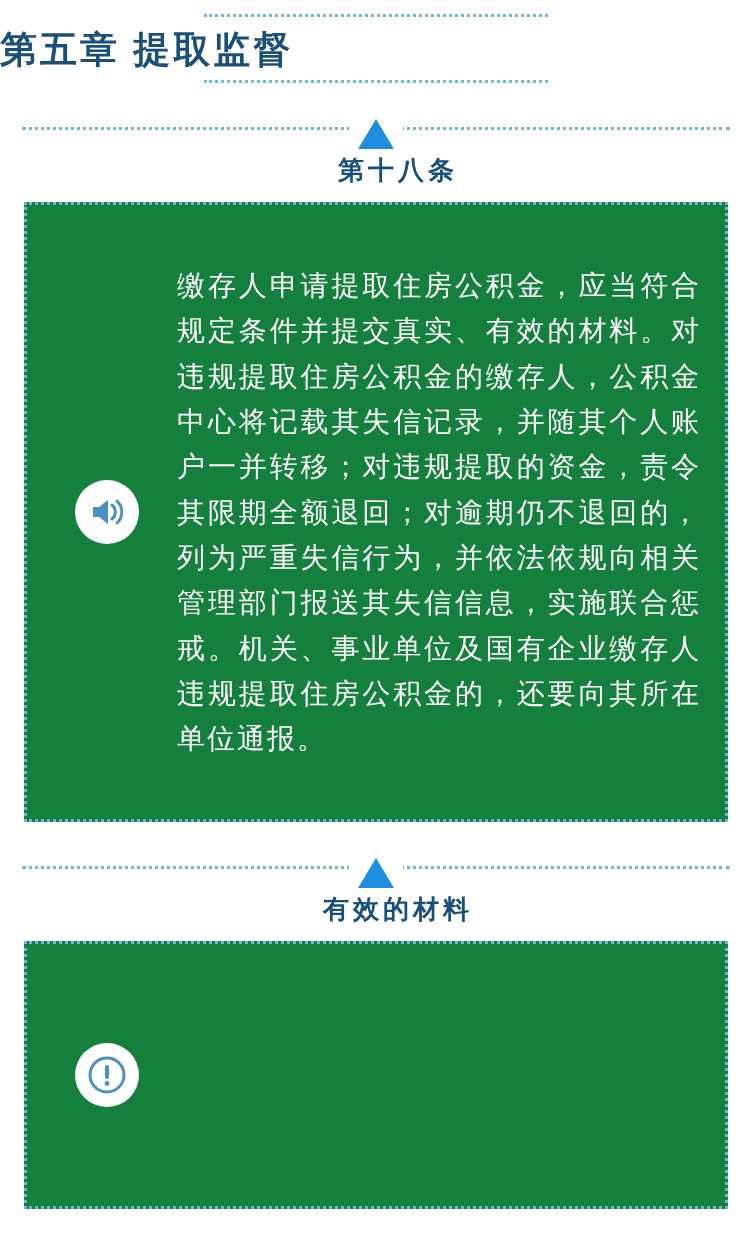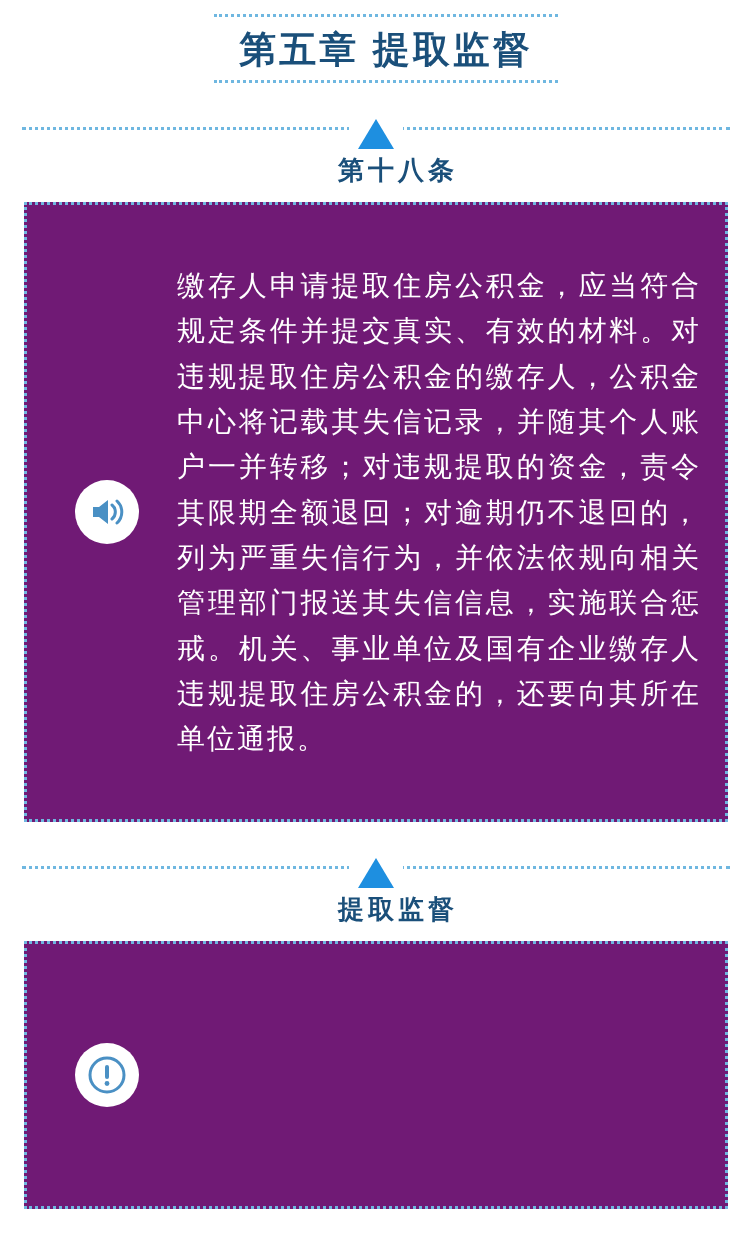--- a/index.html
+++ b/index.html
@@ -18,22 +18,20 @@
     position: relative;
     width: 752px;
     min-height: 1245px;
     box-sizing: border-box;
     overflow: hidden;
   }
 
   
   .title-block {
     padding-top: 14px;
-    text-align: center;
-    padding-left: 20px;
   }
   .title-rule {
     width: 344px;
     height: 0;
     margin: 0 auto;
     border-top: 3px dotted #6fb7e0;
   }
   .chapter-title {
     font-size: 37px;
     font-weight: bold;
@@ -80,21 +78,21 @@
     color: #1a4f7a;
     margin-top: 2px;
     margin-bottom: 14px;
     padding-left: 44px;
   }
 
   
   .card {
     position: relative;
     margin: 0 24px;
-    background: #701a75;
+    background: #15803d;
     border: 3px dotted #6fb7e0;
     box-sizing: border-box;
     display: flex;
     align-items: center;
     padding: 24px 22px 24px 10px;
   }
   .card-icon {
     flex: 0 0 auto;
     width: 140px;
     display: flex;
@@ -164,21 +162,21 @@
 
   <div class="divider">
     <div class="dots"></div>
     <div class="arrow">
       <svg width="40" height="34" viewBox="0 0 40 34" aria-hidden="true">
         <polygon points="20,2 38,32 2,32" fill="#1e8fe0"></polygon>
       </svg>
     </div>
   </div>
 
-  <div class="article-heading">提取监督</div>
+  <div class="article-heading">有效的材料</div>
 
   <div class="card card-19">
     <div class="card-icon">
       <div class="icon-circle">
         <svg width="42" height="42" viewBox="0 0 42 42" aria-hidden="true">
           <circle cx="21" cy="21" r="17" fill="none" stroke="#4a90c4" stroke-width="3"></circle>
           <rect x="19" y="11" width="4" height="14" rx="2" fill="#4a90c4"></rect>
           <circle cx="21" cy="29.5" r="2.4" fill="#4a90c4"></circle>
         </svg>
       </div>

